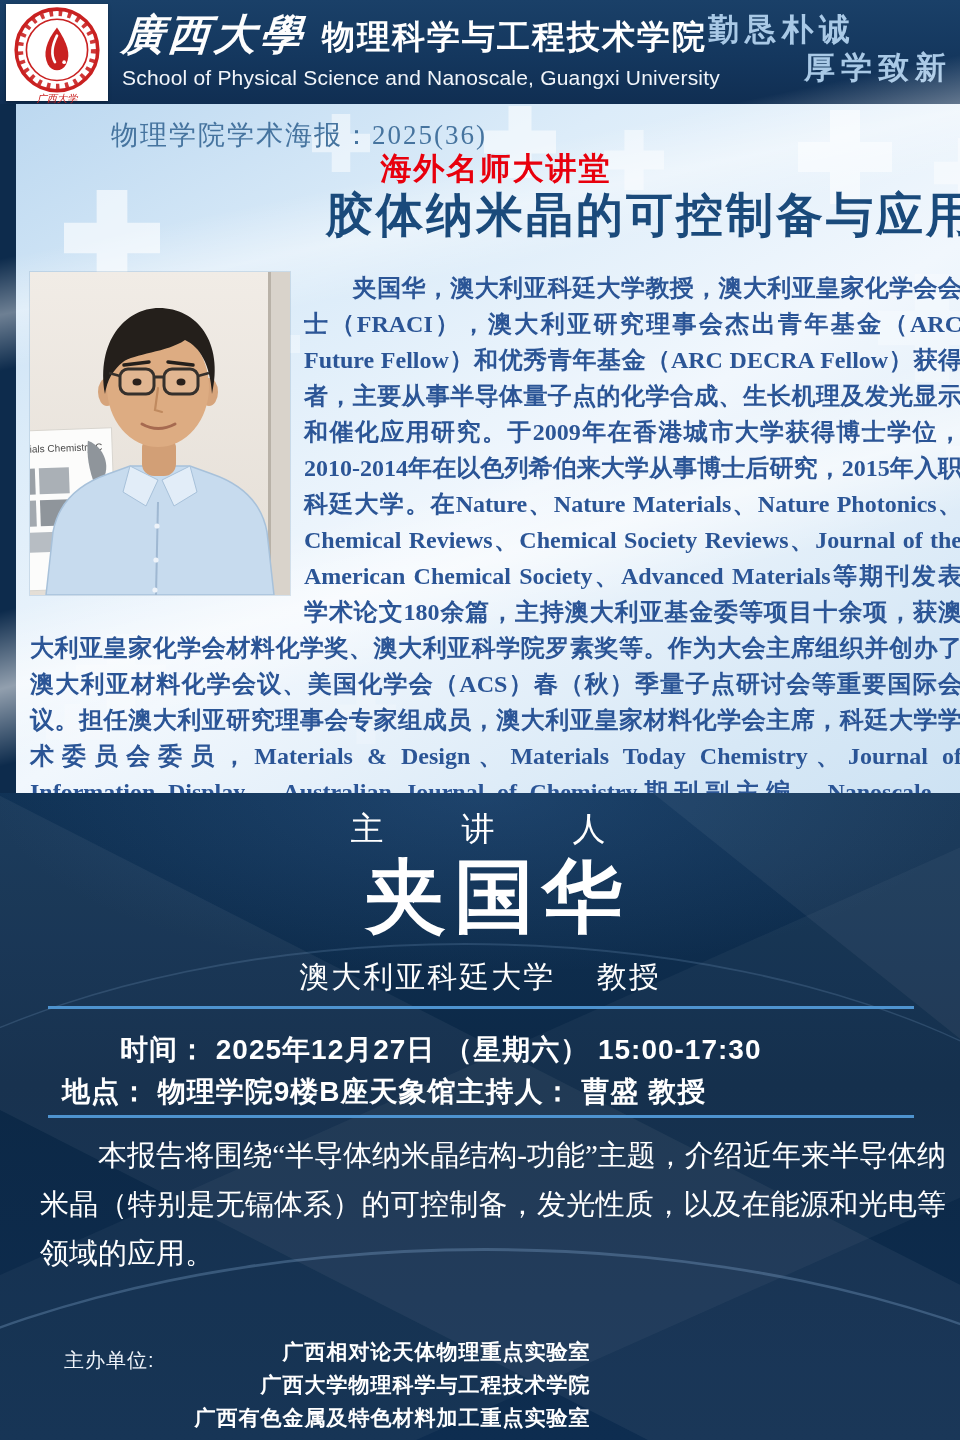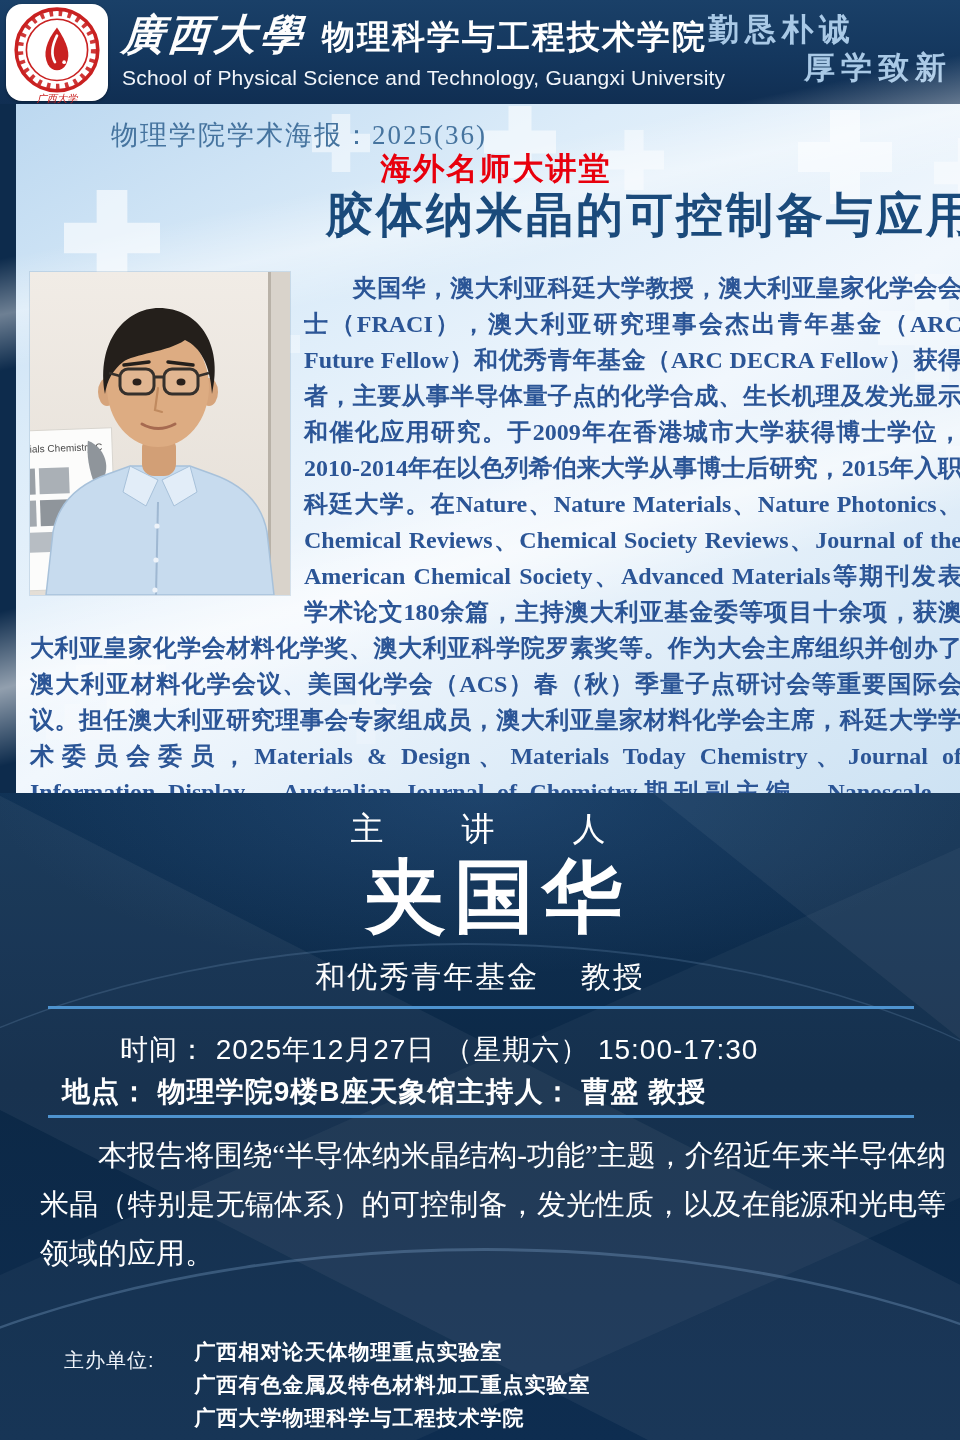--- a/index.html
+++ b/index.html
@@ -9,21 +9,21 @@
     overflow:hidden; font-family:"Liberation Sans","DejaVu Sans",sans-serif;
     background:#0d2b4c;
   }
   
   .header {
     position:absolute; left:0; top:0; width:960px; height:104px;
     background:linear-gradient(180deg,#1a4068 0%, #14375e 55%, #102e52 100%);
   }
   .seal-plaque {
     position:absolute; left:6px; top:4px; width:102px; height:97px;
-    background:#fff; border-radius:16px;
+    background:#fff; border-radius:0;
     box-shadow:0 1px 3px rgba(0,0,0,.35);
   }
   .header-text { position:absolute; left:122px; top:10px; color:#fff; }
   .title-row { display:flex; align-items:flex-end; white-space:nowrap; }
   .uni-script {
     font-family:"DejaVu Serif","Liberation Serif",serif;
     font-style:italic; font-weight:bold; font-size:42px; line-height:50px;
     letter-spacing:4px; color:#fdfdfd; transform:skewX(-4deg);
   }
   .school-cn {
@@ -109,32 +109,32 @@
   .speaker-affil {
     position:absolute; left:0; top:164px; width:100%; text-align:center;
     font-family:"Liberation Serif","DejaVu Serif",serif;
     font-size:30px; letter-spacing:2px; color:#fdfdfd;
   }
   .rule { position:absolute; left:48px; width:866px; height:3px; background:#4e93cf; }
   .r1 { top:213px; }
   .r2 { top:322px; }
   .when {
     position:absolute; left:120px; top:238px;
-    font-size:28px; font-weight:normal; letter-spacing:1px; color:#fff;
+    font-size:28px; font-weight:bold; letter-spacing:1px; color:#fff;
   }
   .where-row {
     position:absolute; left:62px; top:280px; display:flex; 
     font-size:28px; font-weight:bold; letter-spacing:1px; color:#fff;
   }
   .abstract {
     position:absolute; left:40px; top:338px; width:906px; margin:0;
     font-family:"Liberation Serif","DejaVu Serif",serif;
     font-size:29px; line-height:49px; text-align:justify; color:#fff;
   }
-  .organizers { position:absolute; left:64px; top:542px; display:flex; }
+  .organizers { position:absolute; left:64px; top:542px; display:flex;text-align:right; }
   .org-label { font-size:20px; color:#f0f4fa; padding-top:12px; letter-spacing:1px; }
   .org-list { margin-left:40px; }
   .org-item { font-size:21px; font-weight:bold; line-height:33px; letter-spacing:1px; color:#fff; }
 </style>
 </head>
 <body>
 
 <div class="poster">
 
   <div class="header">
@@ -147,21 +147,21 @@
         <path d="M50,31 C45,41 44,50 48,57" fill="none" stroke="#ffffff" stroke-width="2.6" stroke-linecap="round"></path>
         <circle cx="57" cy="57" r="1.8" fill="#ffffff"></circle>
         <text x="50" y="96" font-size="10" fill="#c92121" text-anchor="middle" font-family="Liberation Serif, DejaVu Serif, serif" font-style="italic">广西大学</text>
       </svg>
     </div>
     <div class="header-text">
       <div class="title-row">
         <span class="uni-script">廣西大學</span>
         <span class="school-cn">物理科学与工程技术学院</span>
       </div>
-      <div class="school-en">School of Physical Science and Technology, Guangxi University</div>
+      <div class="school-en">School of Physical Science and Nanoscale, Guangxi University</div>
     </div>
     <div class="motto">
       <div class="m1">勤恳朴诚</div>
       <div class="m2">厚学致新</div>
     </div>
   </div>
 
   <div class="light">
     <div class="swash sw2"></div>
     <div class="swash sw1"></div>
@@ -240,36 +240,36 @@
   <div class="dark">
     <div class="glow"></div>
     <div class="band b3"></div>
     <div class="band b1"></div>
     <div class="band b2"></div>
     <div class="arc a2"></div>
     <div class="arc a1"></div>
 
     <div class="speaker-label">主　　讲　　人</div>
     <div class="speaker-name">夹国华</div>
-    <div class="speaker-affil">和优秀青年基金　 教授</div>
+    <div class="speaker-affil">澳大利亚科廷大学　 教授</div>
 
     <div class="rule r1"></div>
 
     <div class="when">时间：  2025年12月27日 （星期六）   15:00-17:30</div>
     <div class="where-row">
       <span>地点：  物理学院9楼B座天象馆</span>
       <span>主持人：  曹盛 教授</span>
     </div>
 
     <div class="rule r2"></div>
 
     <p class="abstract">　　本报告将围绕“半导体纳米晶结构-功能”主题，介绍近年来半导体纳米晶（特别是无镉体系）的可控制备，发光性质，以及在能源和光电等领域的应用。</p>
 
     <div class="organizers">
       <div class="org-label">主办单位:</div>
       <div class="org-list">
         <div class="org-item">广西相对论天体物理重点实验室</div>
+        <div class="org-item">广西大学物理科学与工程技术学院</div>
         <div class="org-item">广西有色金属及特色材料加工重点实验室</div>
-        <div class="org-item">广西大学物理科学与工程技术学院</div>
       </div>
     </div>
   </div>
 </div>
 
 </body></html>

